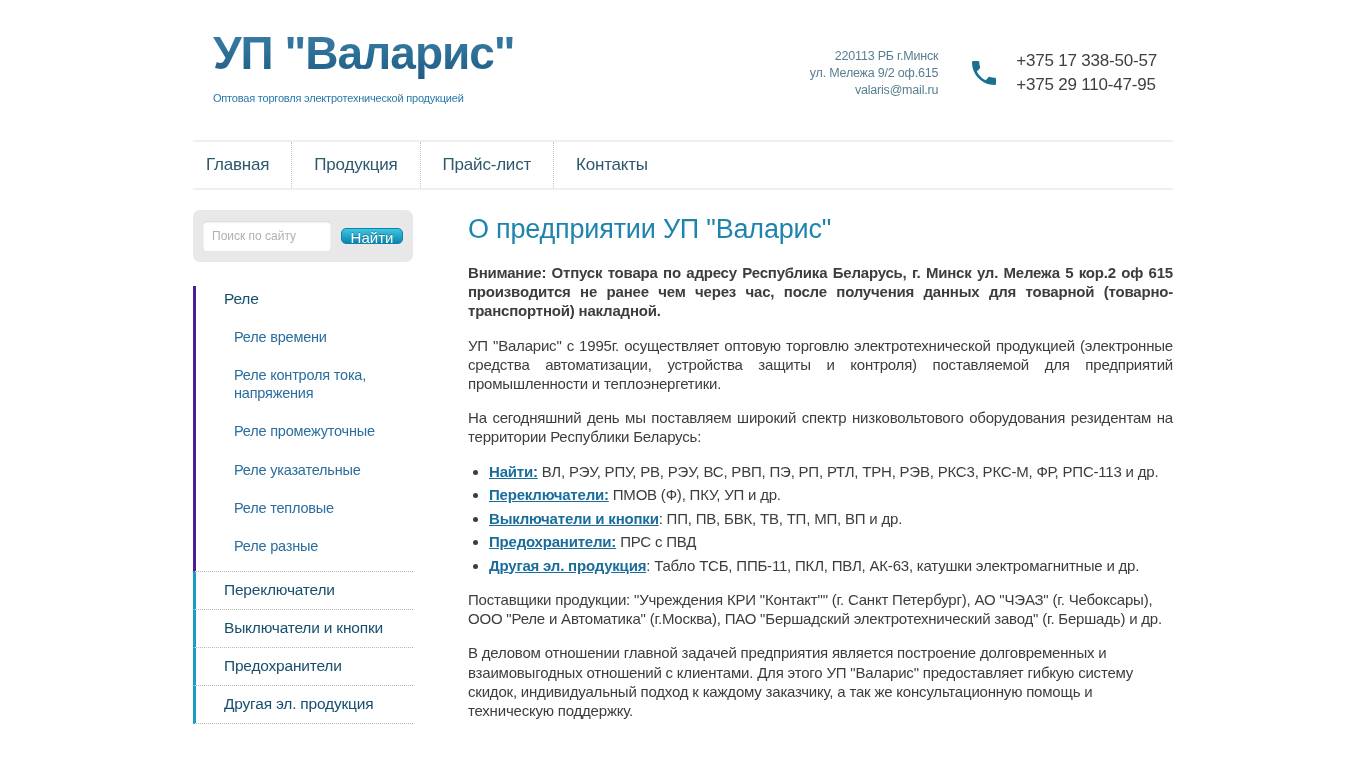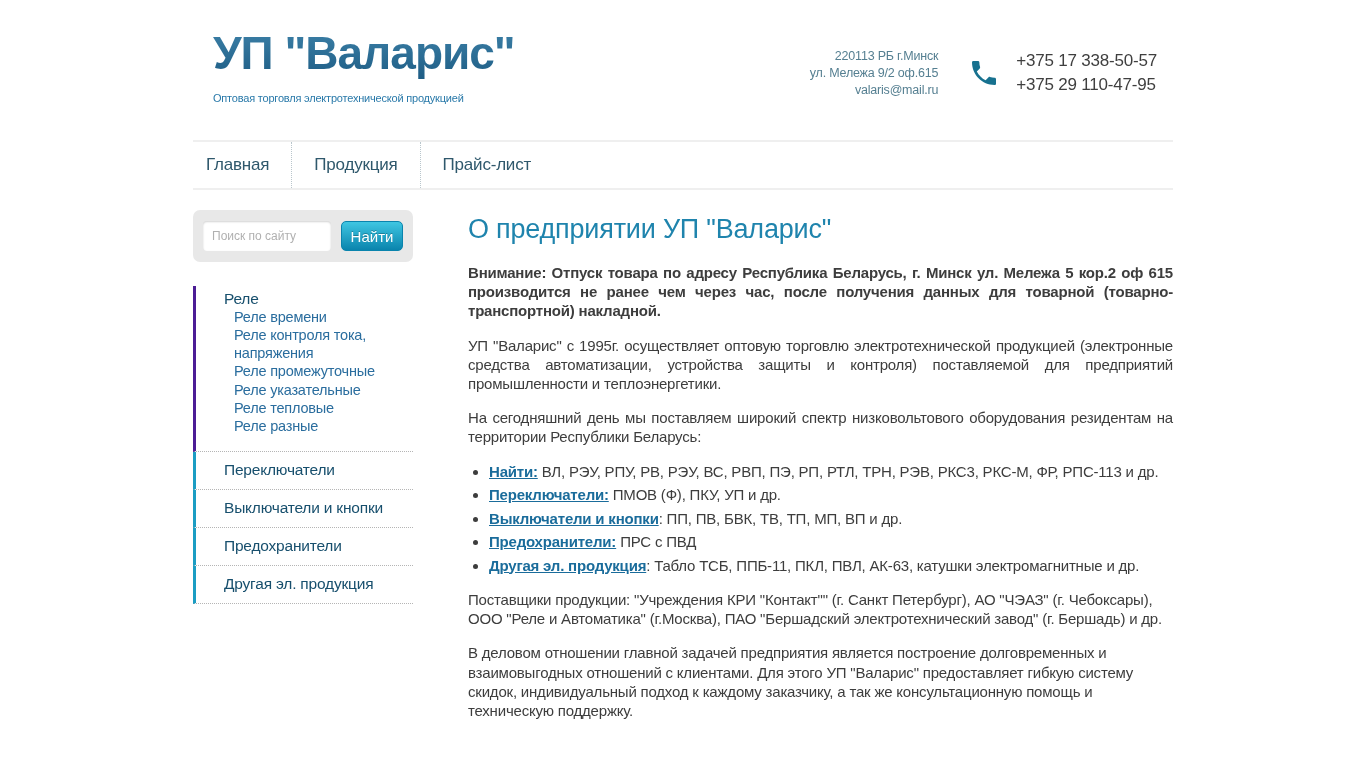--- a/index.html
+++ b/index.html
@@ -55,41 +55,41 @@
     display: flex; gap: 10px; align-items: center;
   }
   .search-box input {
     flex: 1; min-width: 0; height: 30px; border: none; border-radius: 4px;
     padding: 0 9px; font-size: 12px; color: #555; background: #fff;
     box-shadow: inset 0 1px 2px rgba(0,0,0,0.18);
     font-family: "Liberation Sans", sans-serif;
   }
   .search-box input::placeholder { color: #b0b0b0; }
   .search-btn {
-    width: 62px; height: 30px; flex: 0 0 62px;
+    width: 62px; height: 16px; flex: 0 0 62px;
     border: 1px solid #0a84ad; border-radius: 5px;
     background: linear-gradient(#3fc6e2, #0a84ad);
     color: #fff; font-size: 15px; cursor: pointer;
     text-shadow: 0 -1px 0 rgba(0,0,0,0.25);
     font-family: "Liberation Sans", sans-serif;
   }
 
   
   .menu { margin-top: 24px; }
   .menu-group {
     border-left: 3px solid #4c1d95;
     padding: 4px 0 16px 0;
     border-bottom: 1px dotted #b5b5b5;
   }
   .menu-parent {
     display: block; padding-left: 28px;
     font-size: 15.5px; color: #174f6d; text-decoration: none; cursor: pointer;
   }
   .menu-child {
-    display: block; margin-top: 0; padding-left: 38px; padding-right: 4px;
+    display: block; margin-top: 20px; padding-left: 38px; padding-right: 4px;
     font-size: 14.5px; color: #2a6d9e; text-decoration: none; cursor: pointer;
     line-height: 1.25;
   }
   .menu-item {
     display: block;
     border-left: 3px solid #1b9dc3;
     border-bottom: 1px dotted #b5b5b5;
     padding: 9px 0 10px 28px;
     font-size: 15.5px; color: #174f6d; text-decoration: none; cursor: pointer;
   }
@@ -134,20 +134,23 @@
     <ul>
       <li>
           <a>Главная</a>
         </li>
       <li>
           <a>Продукция</a>
         </li>
       <li>
           <a>Прайс-лист</a>
         </li>
+      <li>
+          <a>Контакты</a>
+        </li>
     </ul>
   </div>
 
   <div class="main-row">
 
     <div class="sidebar">
       <div class="search-box">
         <input type="text" placeholder="Поиск по сайту" style="">
         <button class="search-btn">Найти</button>
       </div>

